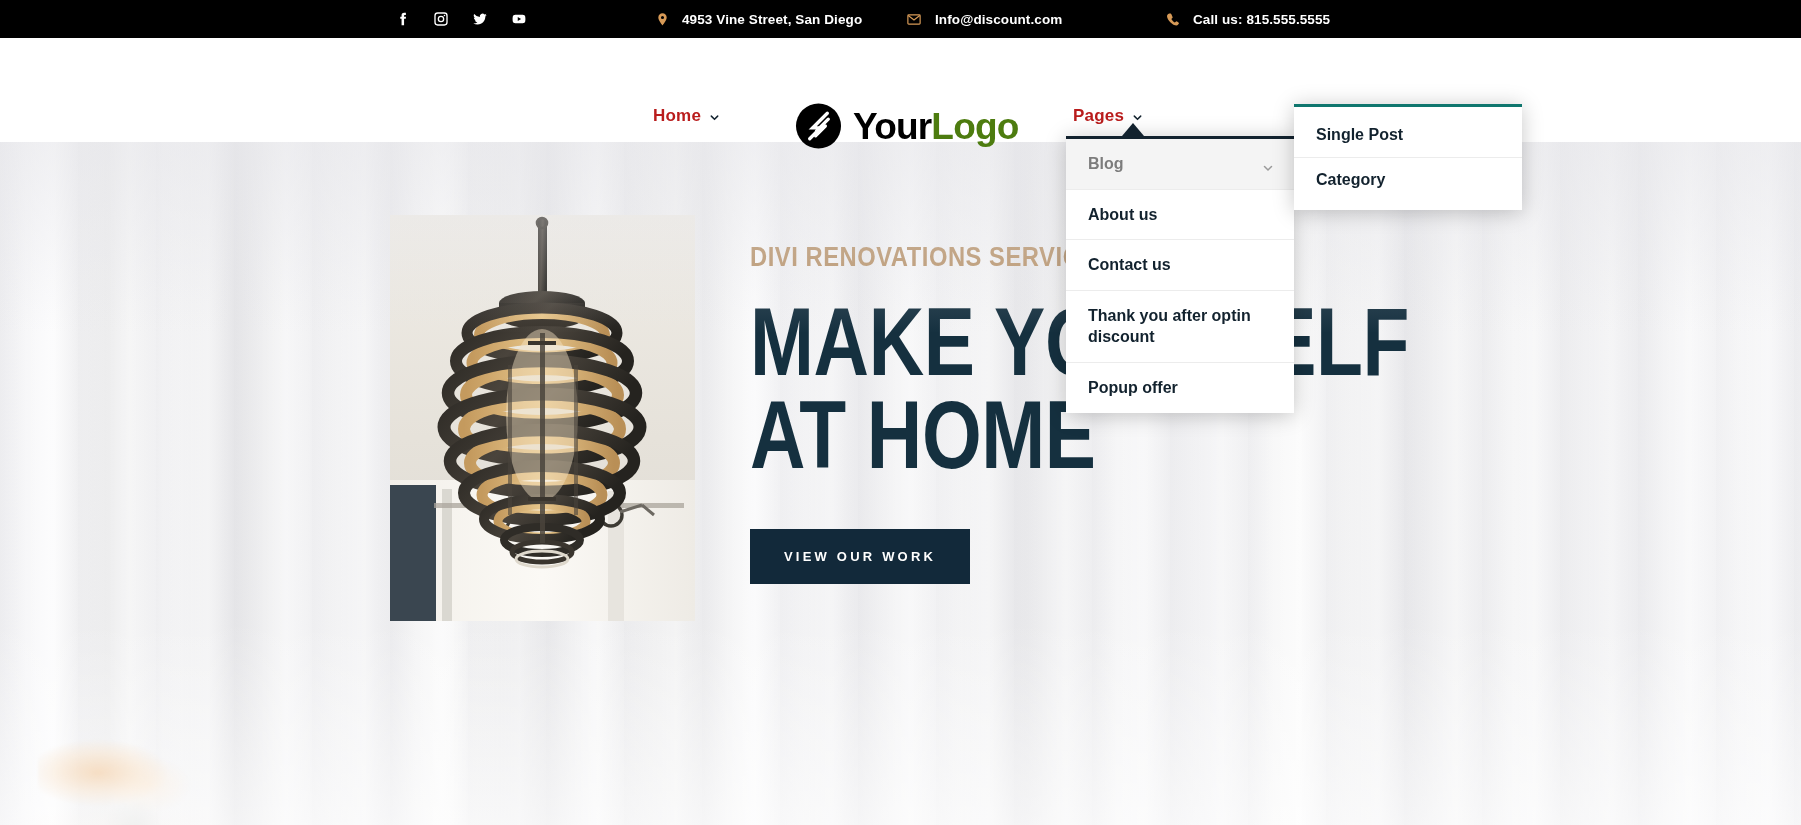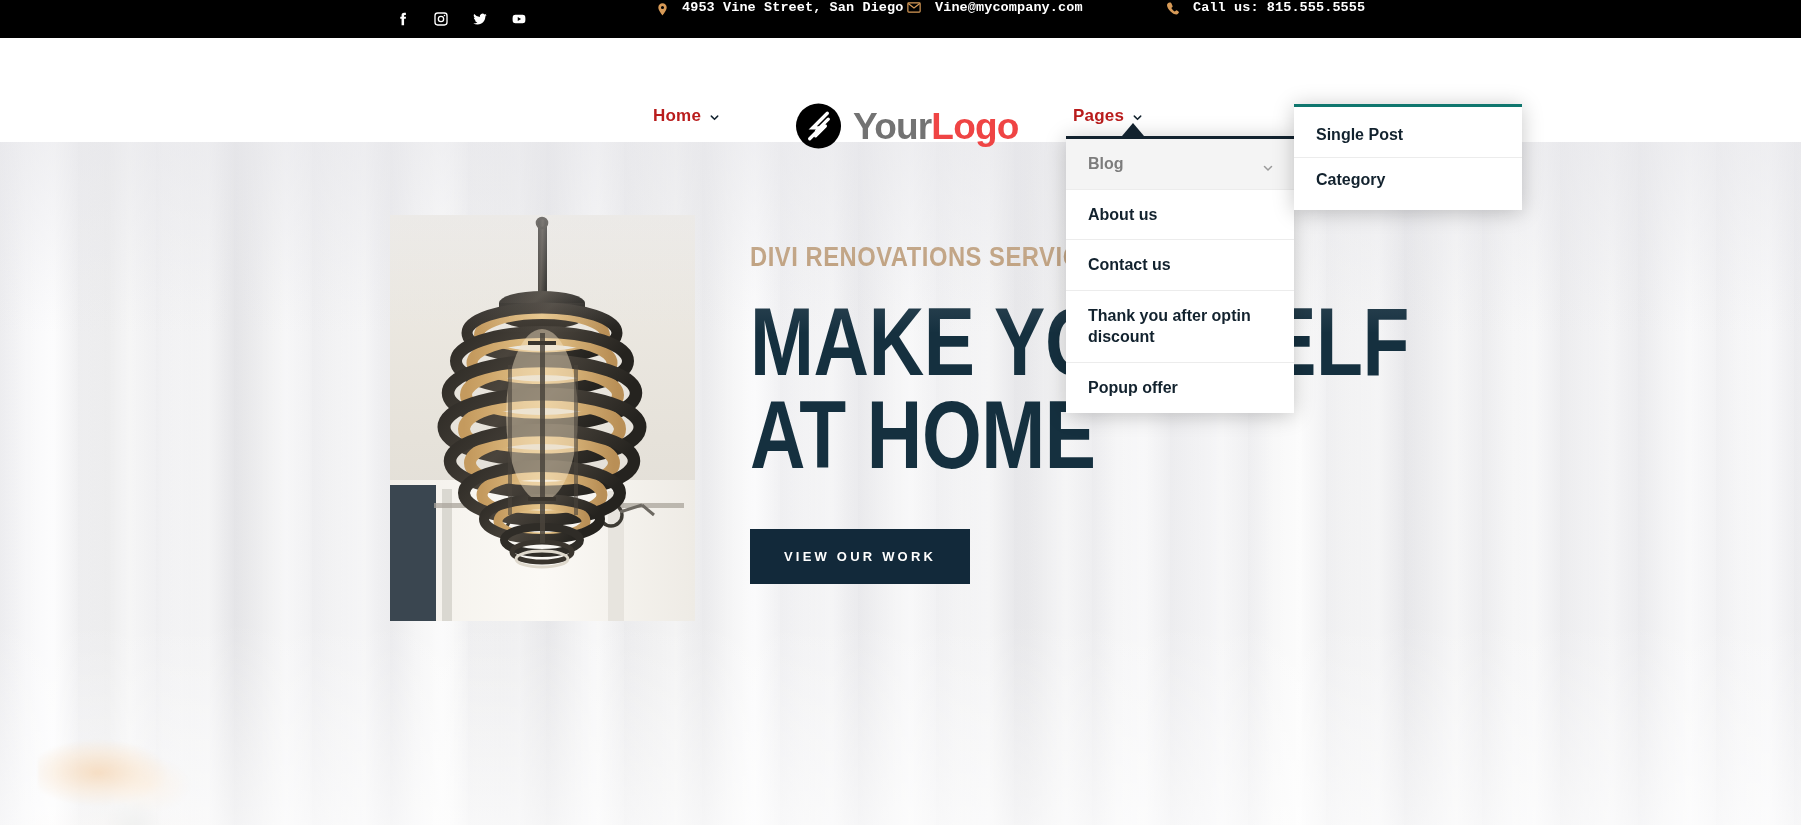--- a/index.html
+++ b/index.html
@@ -21,23 +21,23 @@
     display:flex; align-items:center; gap:23px;
   }
   .social .sicon{
     width:16px; height:17px; display:flex; align-items:center; justify-content:center;
     color:#ffffff; cursor:pointer;
   }
   .social .sicon svg{ display:block; }
 
   .tbitem{
     position:absolute; top:0; height:38px;
-    display:flex; align-items:flex-start; gap:12px;
+    display:flex; align-items:center; gap:12px;
     color:#ffffff; font-size:13.5px; font-weight:bold;
-    letter-spacing:.1px; white-space:nowrap;font-family:Liberation Mono, monospace;
+    letter-spacing:.1px; white-space:nowrap;
   }
   .tbitem .tbi{ color:#d79a57; display:flex; align-items:center; }
   .tb-addr{ left:655px; }
   .tb-mail{ left:905px; }
   .tb-call{ left:1165px; }
 
   
   .header{
     position:absolute; top:38px; left:0; width:1801px; height:104px;
     background:#ffffff; z-index:40;
@@ -51,22 +51,22 @@
   .nav-pages{ position:absolute; left:1073px; top:78px; transform:translateY(-50%); }
   .caret{ display:inline-block; width:11px; height:11px; position:relative; top:1px; }
   .caret svg{ display:block; }
 
   .logo{
     position:absolute; left:795px; top:88px; transform:translateY(-50%);
     display:flex; align-items:center; gap:11px; cursor:pointer;
   }
   .logo-mark{ width:47px; height:47px; flex:0 0 47px; }
   .logo-text{ font-size:37px; font-weight:bold; letter-spacing:-.8px; line-height:1; }
-  .logo-text .t1{ color:#737373; }
-  .logo-text .t2{ color:#ef4444; }
+  .logo-text .t1{ color:#000000; }
+  .logo-text .t2{ color:#4d7c0f; }
 
   
   .dropdown{
     position:absolute; left:1066px; top:136px; width:228px;
     background:#ffffff; z-index:60;
     border-top:3px solid #12222e;
     box-shadow:0 2px 20px rgba(0,0,0,.22);
   }
   .dropdown:before{
     content:""; position:absolute; top:-16px; left:56px;
@@ -208,21 +208,21 @@
     <span>4953 Vine Street, San Diego</span>
   </div>
 
   <div class="tbitem tb-mail">
     <span class="tbi">
       <svg viewBox="0 0 24 24" width="18" height="15" fill="none" stroke="currentColor" stroke-width="1.9">
           <rect x="2.2" y="4.5" width="19.6" height="15" rx="1.4"></rect>
           <path d="M2.8 5.6 12 12.8l9.2-7.2"></path>
         </svg>
     </span>
-    <span>Vine@mycompany.com</span>
+    <span>Info@discount.com</span>
   </div>
 
   <div class="tbitem tb-call">
     <span class="tbi">
       <svg viewBox="0 0 24 24" width="16" height="17" fill="currentColor">
           <path d="M6.6 3C5.3 3 3 5.2 3 6.6c0 5.9 8.5 14.4 14.4 14.4 1.4 0 3.6-2.3 3.6-3.6 0-.6-3.2-2.9-3.9-2.9-.6 0-2 1.9-2.5 1.9-1 0-5-4-5-5 0-.5 1.9-1.9 1.9-2.5C11.5 8.2 9.2 3 8.6 3h-2z"></path>
         </svg>
     </span>
     <span>Call us: 815.555.5555</span>
   </div>

